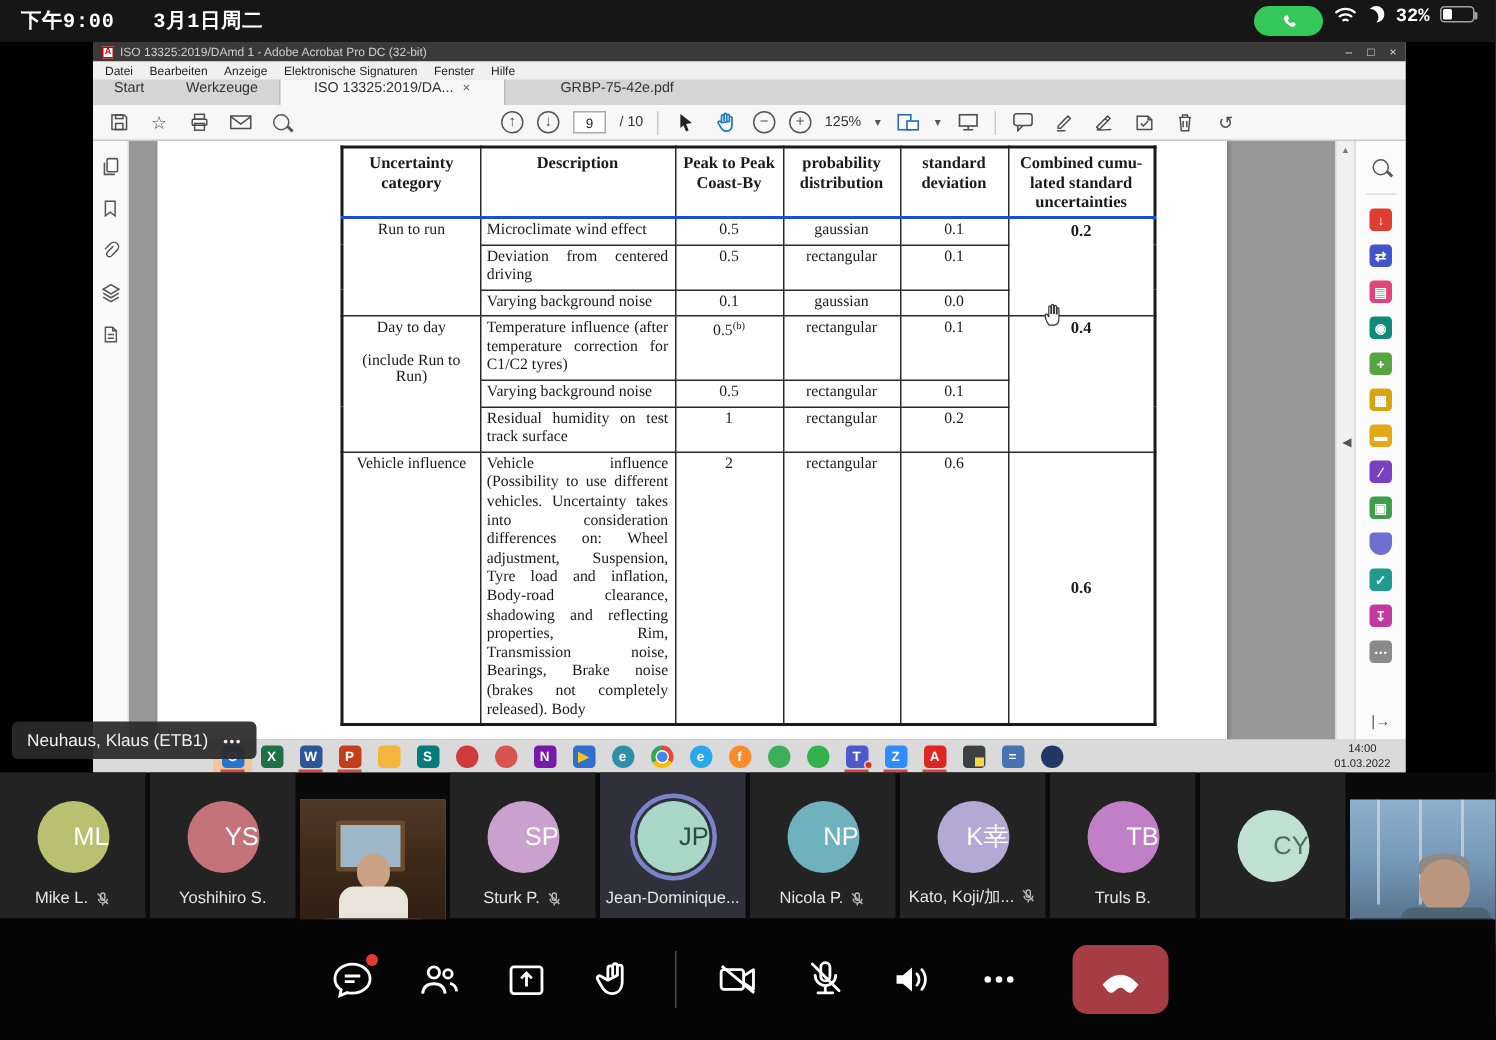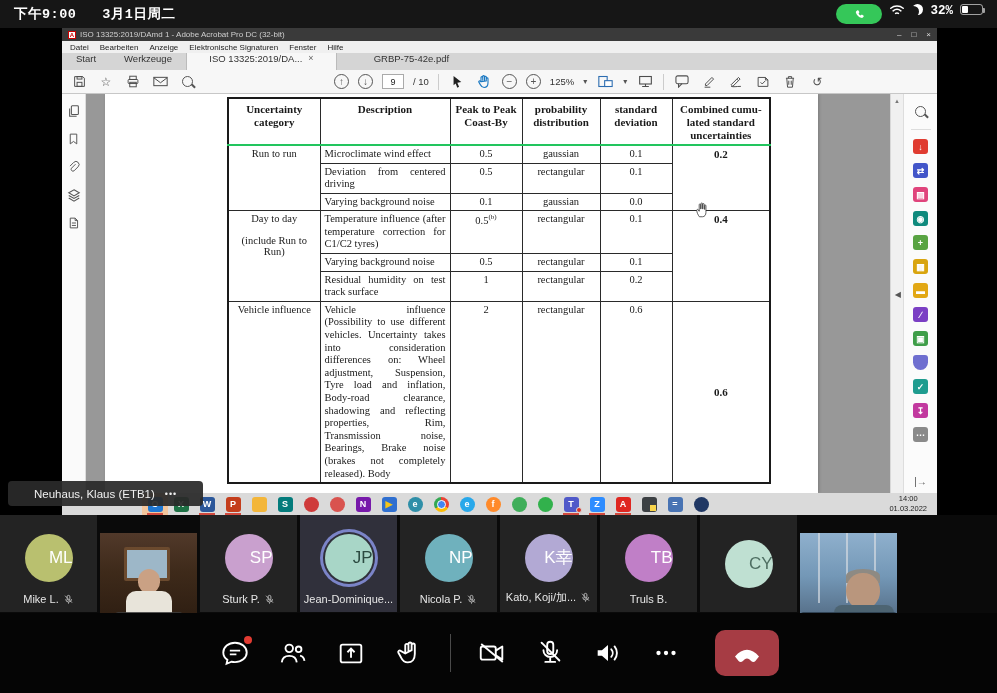--- a/index.html
+++ b/index.html
@@ -71,21 +71,21 @@
   .rail-sep { width:20px; height:1px; background:#ddd; }
   .shield { border-radius:3px 3px 50% 50%; }
 
   
   #table-wrap { position:absolute; left:122px; top:3px; width:542px; }
   table.u { border-collapse:collapse; width:542px; font-family:"Liberation Serif", serif;
     color:#1a1a1a; table-layout:fixed; }
   table.u th, table.u td { border:1px solid #2a2a2a; padding:2px 4px; vertical-align:top; }
   table.u th { font-size:11px; line-height:1.18; font-weight:bold; text-align:center; vertical-align:top; padding-top:4px; }
   table.u { border:2px solid #1a1a1a; }
-  tr.hdr { border-bottom:2px solid #22c55e; }
+  tr.hdr { border-bottom:2px solid #1d4ed8; }
   td.cat { text-align:center; font-size:10.5px; }
   td.desc { font-size:10.5px; line-height:1.2; text-align:justify; }
   td.num, td.dist { text-align:center; font-size:10.5px; }
   td.comb { text-align:center; font-size:11px; font-weight:bold; vertical-align:middle; }
   .pre { white-space:pre-line; }
   #hand-cursor { position:absolute; left:468px; top:104px; width:14px; }
 
   
   #taskbar { position:absolute; left:0; bottom:0; right:0; height:22px; background:#dadada;
     display:flex; align-items:center; padding-left:80px; }
@@ -96,21 +96,21 @@
   .chip.round { border-radius:50%; }
   .chip.chrome { background:conic-gradient(#ea4335 0 33%, #fbbc05 33% 66%, #34a853 66% 100%); position:relative; }
   .chip.chrome:after { content:""; position:absolute; width:7px; height:7px; background:#4285f4; border:1.5px solid #fff; border-radius:50%; }
   .chip.notes { background:linear-gradient(135deg,#3c4043 60%,#3c4043 60%), #3c4043; position:relative; }
   .chip.notes:after { content:""; position:absolute; right:1px; bottom:1px; width:6px; height:6px; background:#f7d44a; }
   .badge-dot { position:absolute; right:2px; bottom:2px; width:6px; height:6px; background:#d93025; border-radius:50%; border:1px solid #dadada; }
   #clock { margin-left:auto; text-align:center; font-size:7.5px; color:#222; line-height:1.3; padding-right:10px; }
 
   
   #presenter-overlay { position:absolute; left:8px; top:481px; height:25px; background:#2a2a2aee;
-    border-radius:4px; display:flex; align-items:center; gap:10px; padding:0 26px; color:#f0f0f0; font-size:11.5px; }
+    border-radius:4px; display:flex; align-items:center; gap:10px; padding:0 10px; color:#f0f0f0; font-size:11.5px; }
 
   
   #strip { position:absolute; left:0; top:515px; width:997px; height:98px; background:#0a0a0a;
     display:flex; gap:3px; }
   .tile { width:97px; height:97px; background:#232323; position:relative; flex:0 0 auto;
     display:flex; align-items:center; justify-content:center; }
   .tile.active-speaker { background:#30303b; }
   .avatar { width:48px; height:48px; border-radius:50%; display:flex; align-items:center;
     justify-content:flex-end; color:#fff; font-size:17px; margin-top:-12px; }
   .avatar.ring { box-shadow:0 0 0 2px #30303b, 0 0 0 5px #7b84c8; }
@@ -524,20 +524,28 @@
     <div class="pname">
         <span>Mike L.</span>
       <svg width="11" height="11" viewBox="0 0 16 16" fill="none" stroke="#b9b9b9" stroke-width="1.4">
           <rect x="6" y="2" width="4" height="7" rx="2"></rect>
           <path d="M4 7.5a4.2 4.2 0 0 0 8.4 0M8 12v2"></path>
           <path d="M3 2.5 13 12.5"></path>
         </svg>
       </div>
   </div>
 
+  <div class="tile">
+    <div class="avatar" style="background-color: rgb(196, 115, 123);">
+        <span>YS</span>
+      </div>
+    <div class="pname">
+        <span>Yoshihiro S.</span>
+      </div>
+  </div>
 
   <div class="tile video">
     <div class="scene-d">
         <div class="win"></div>
         <div class="head"></div>
         <div class="shirt"></div>
       </div>
     <span class="vbadge">Douglas M.</span>
   </div>
 

